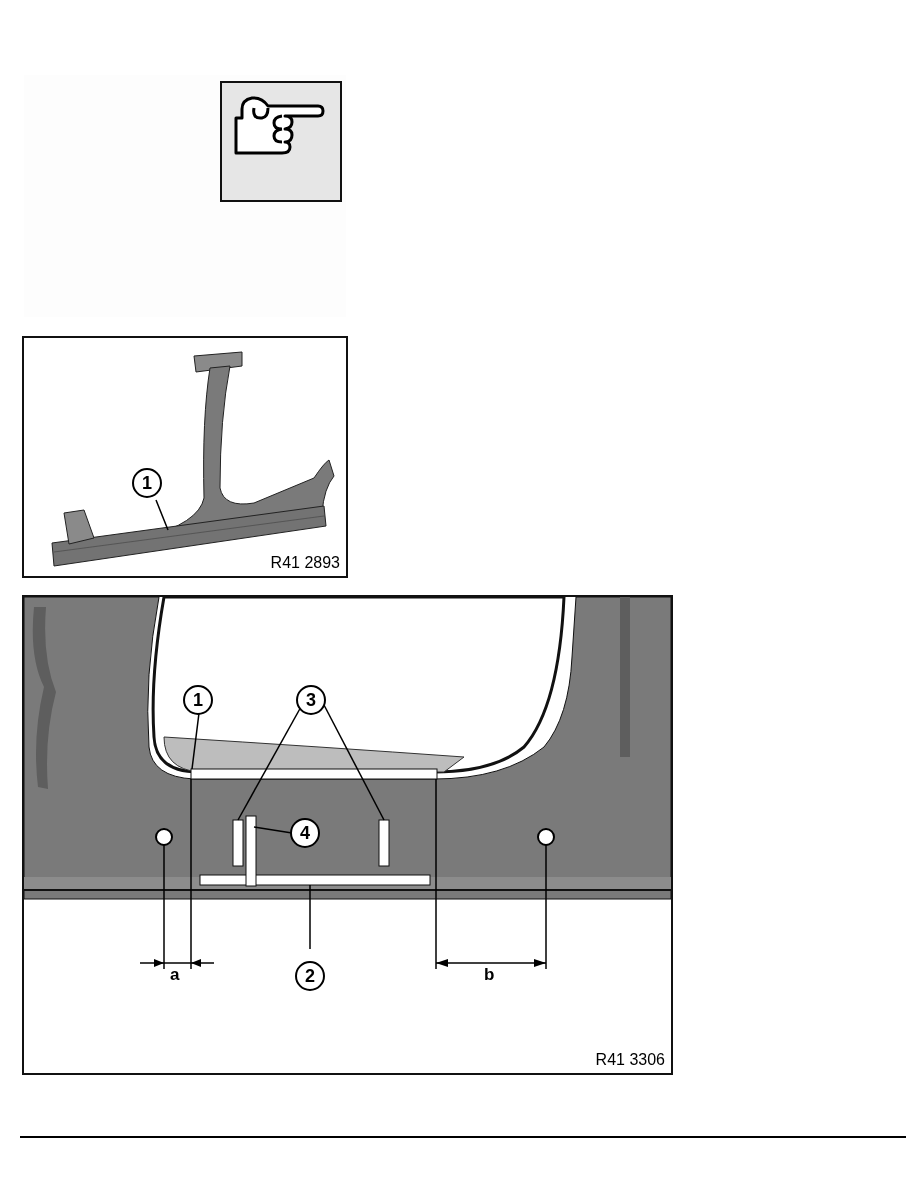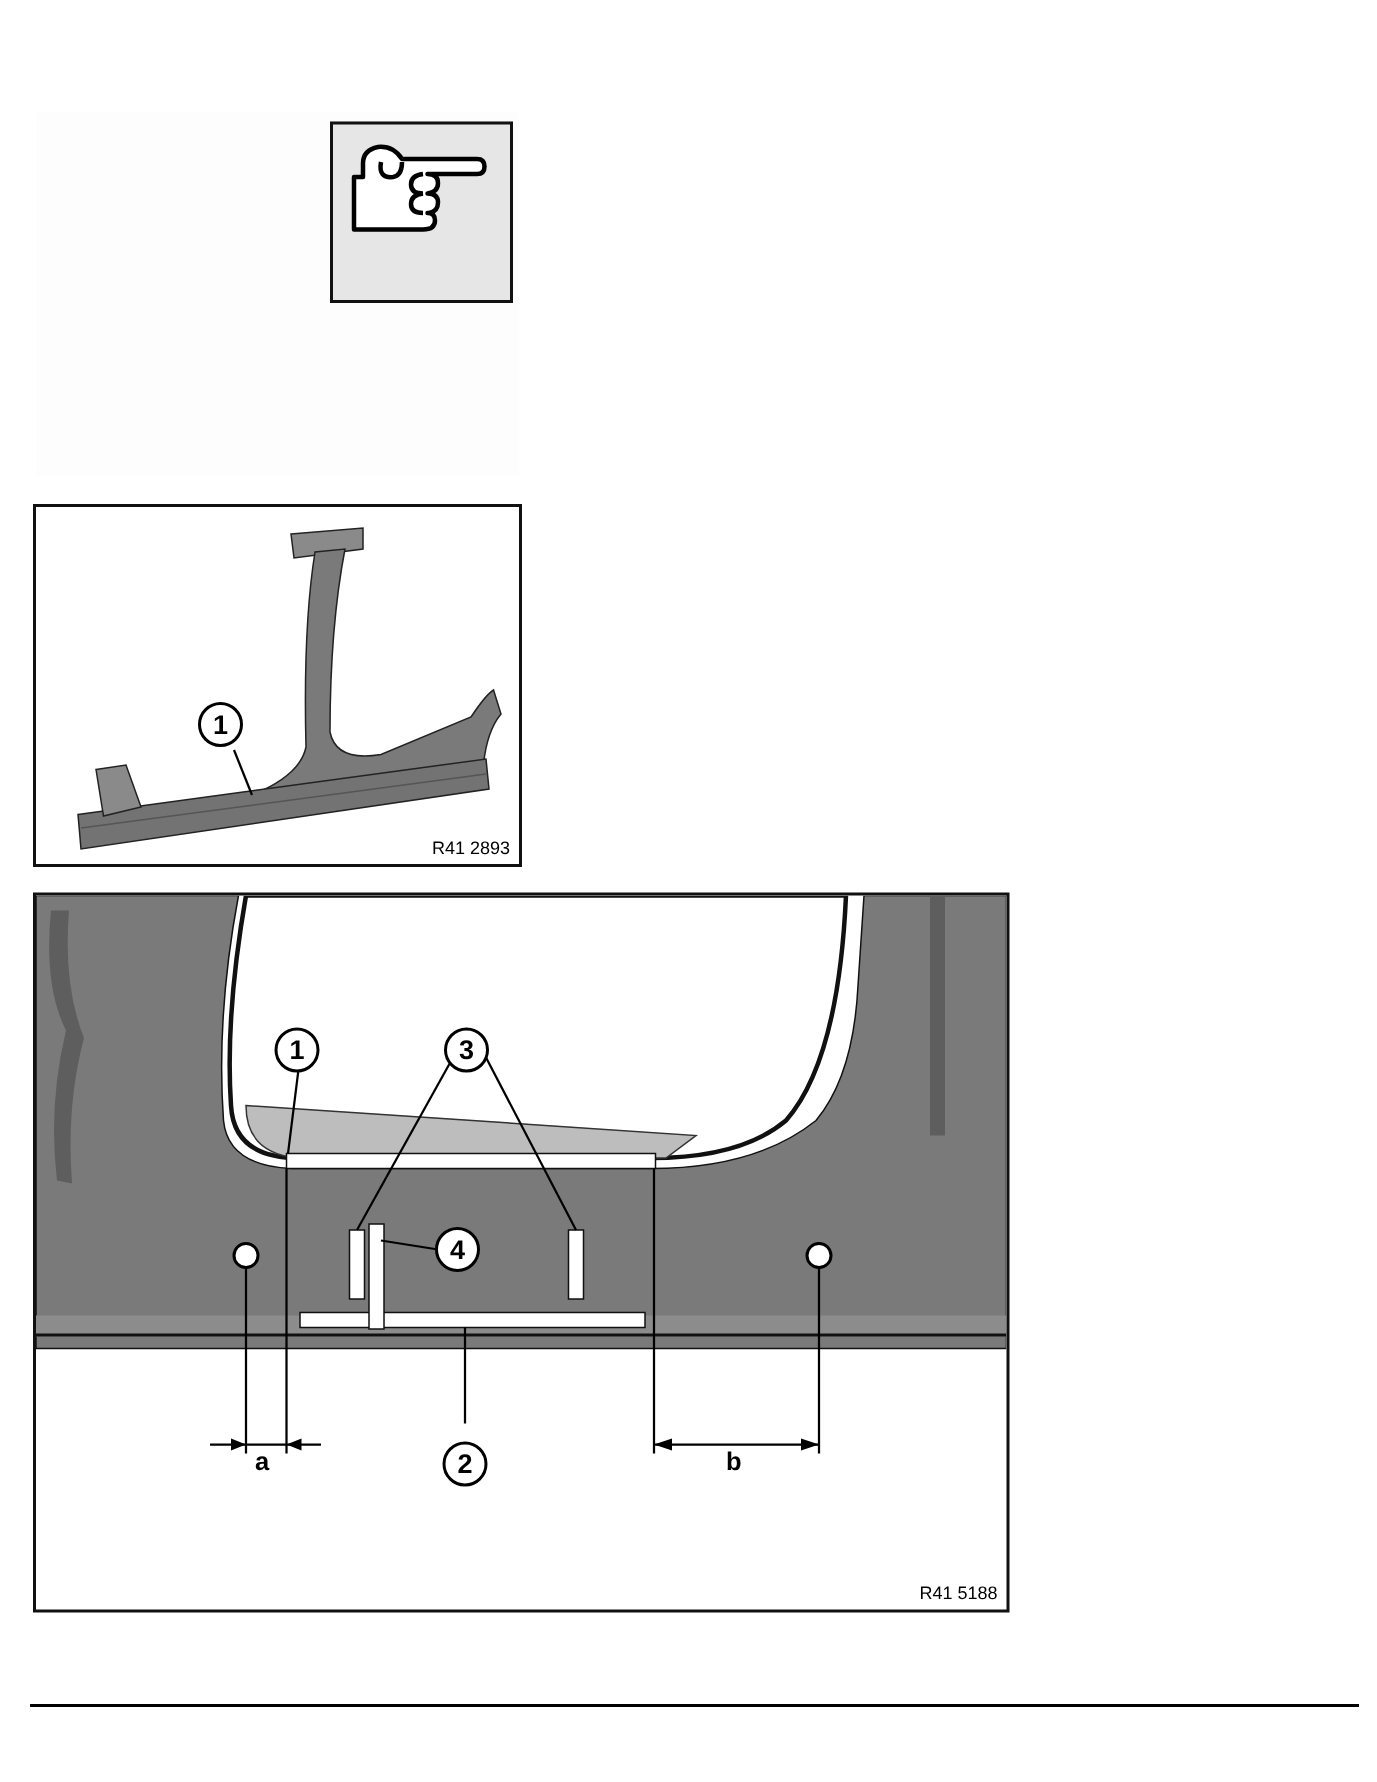--- a/index.html
+++ b/index.html
@@ -4,21 +4,21 @@
 <style>
   html, body { margin: 0; padding: 0; background: #ffffff; }
   body { width: 918px; height: 1188px; position: relative; overflow: hidden;
          font-family: "Liberation Sans", sans-serif; color: #000; }
   .note-area { position: absolute; left: 24px; top: 75px; width: 322px; height: 242px; background: #fdfdfd; }
   .note-icon-box { position: absolute; left: 220px; top: 81px; width: 122px; height: 121px;
                    background: #e6e6e6; border: 2px solid #111; box-sizing: border-box; }
   .fig { position: absolute; border: 2px solid #111; box-sizing: border-box; background: #fff; overflow: hidden; }
   .fig1 { left: 22px; top: 336px; width: 326px; height: 242px; }
   .fig2 { left: 22px; top: 595px; width: 651px; height: 480px; }
-  .fig-code { position: absolute; right: 6px; bottom: 4px; font-size: 12px; }
+  .fig-code { position: absolute; right: 6px; bottom: 4px; font-size: 16px; }
   .callout { position: absolute; width: 30px; height: 30px; border: 2px solid #000; border-radius: 50%;
              background: #fff; box-sizing: border-box; text-align: center; line-height: 27px;
              font-weight: bold; font-size: 18px; }
   .dimlabel { position: absolute; font-weight: bold; font-size: 17px; }
   .footer-rule { position: absolute; left: 20px; top: 1136px; width: 886px; height: 2px; background: #000; }
   svg { position: absolute; left: 0; top: 0; }
 </style>
 </head>
 <body>
 
@@ -89,16 +89,16 @@
     <line x1="412" y1="366" x2="522" y2="366" stroke="#000" stroke-width="1.5"></line>
     <polygon points="412,366 424,362 424,370" fill="#000"></polygon>
     <polygon points="522,366 510,362 510,370" fill="#000"></polygon>
   </svg>
   <div class="callout" style="left:159px;top:88px;">1</div>
   <div class="callout" style="left:271px;top:364px;">2</div>
   <div class="callout" style="left:272px;top:88px;">3</div>
   <div class="callout" style="left:266px;top:221px;">4</div>
   <div class="dimlabel" style="left:146px;top:368px;">a</div>
   <div class="dimlabel" style="left:460px;top:368px;">b</div>
-  <div class="fig-code">R41 5188</div>
+  <div class="fig-code">R41 3306</div>
 </div>
 
 <div class="footer-rule"></div>
 
 </body></html>

